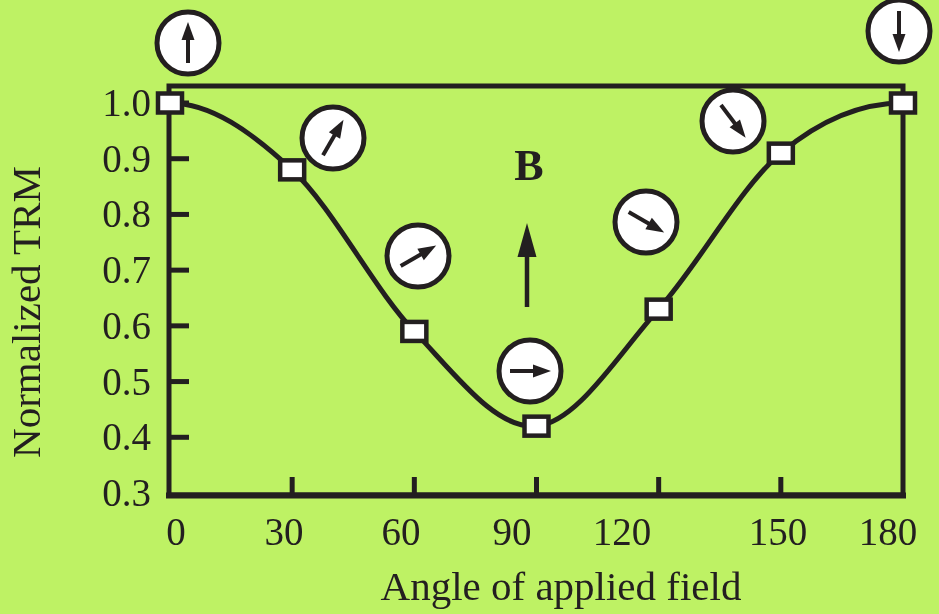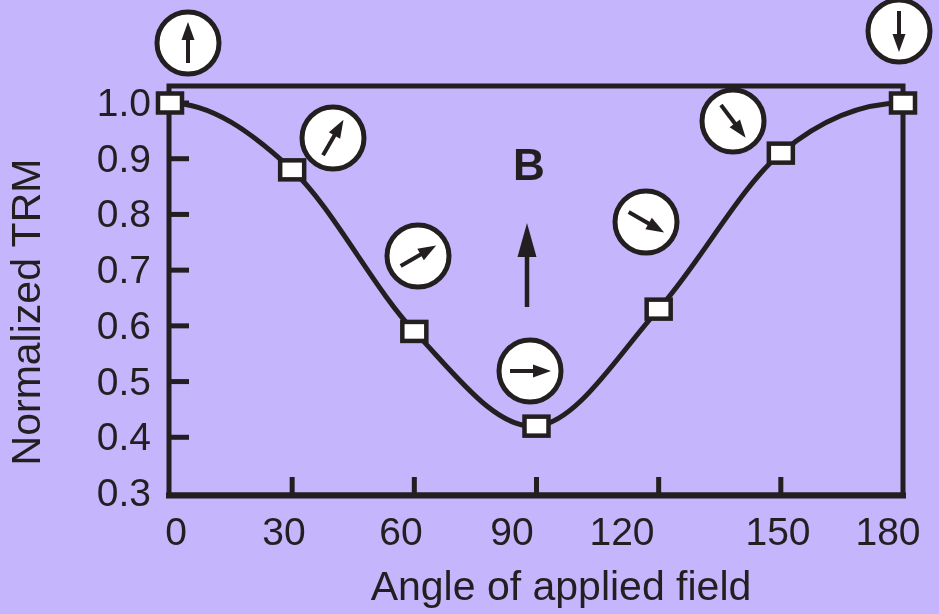--- a/index.html
+++ b/index.html
@@ -1,21 +1,21 @@
 <!DOCTYPE html>
 <html><head>
 <meta charset="utf-8">
 <style>
   html, body { margin: 0; padding: 0; background: #ffffff; }
   .figure {
     position: relative;
     width: 939px;
     height: 614px;
-    background: #c4b5fd;
-    font-family: Liberation Sans, sans-serif;
+    background: #bef264;
+    font-family: Liberation Serif, serif;
     overflow: hidden;
   }
   svg text { fill: #231f20; }
   .tick-label { font-size: 39px; }
   .axis-title { font-size: 41px; }
   .b-label { font-size: 44px; font-weight: bold; }
 </style>
 </head>
 <body>
 

